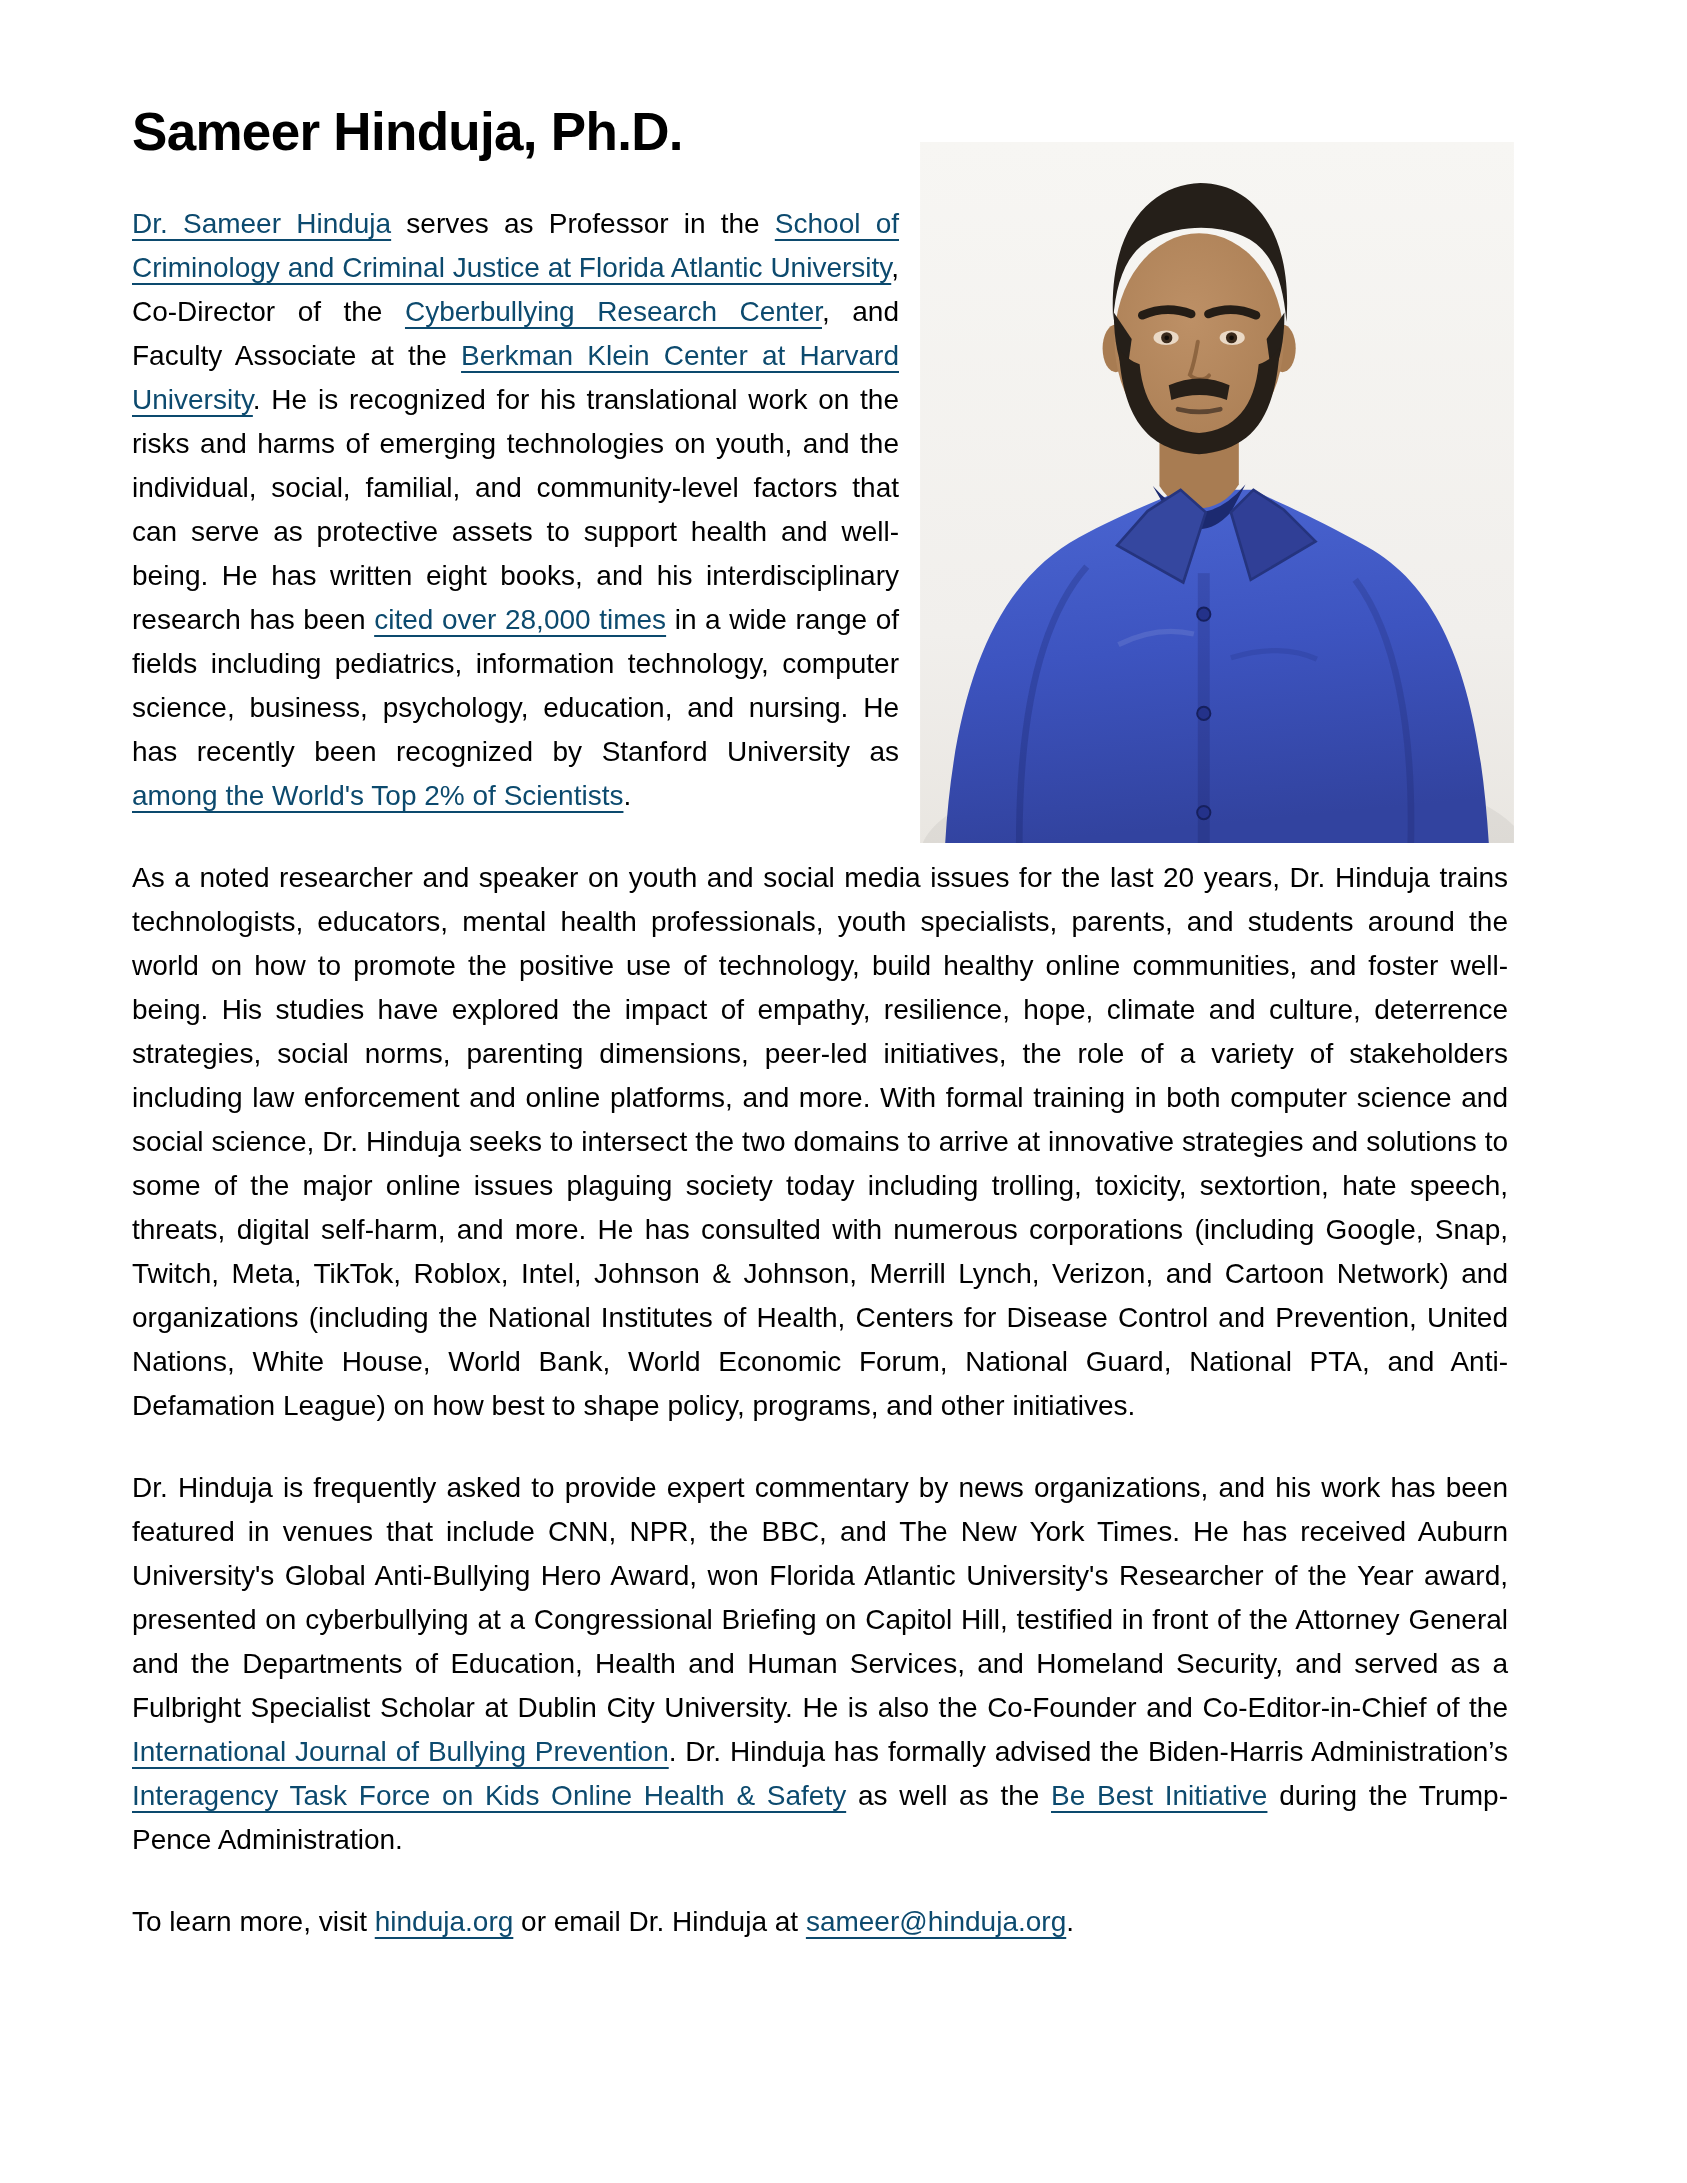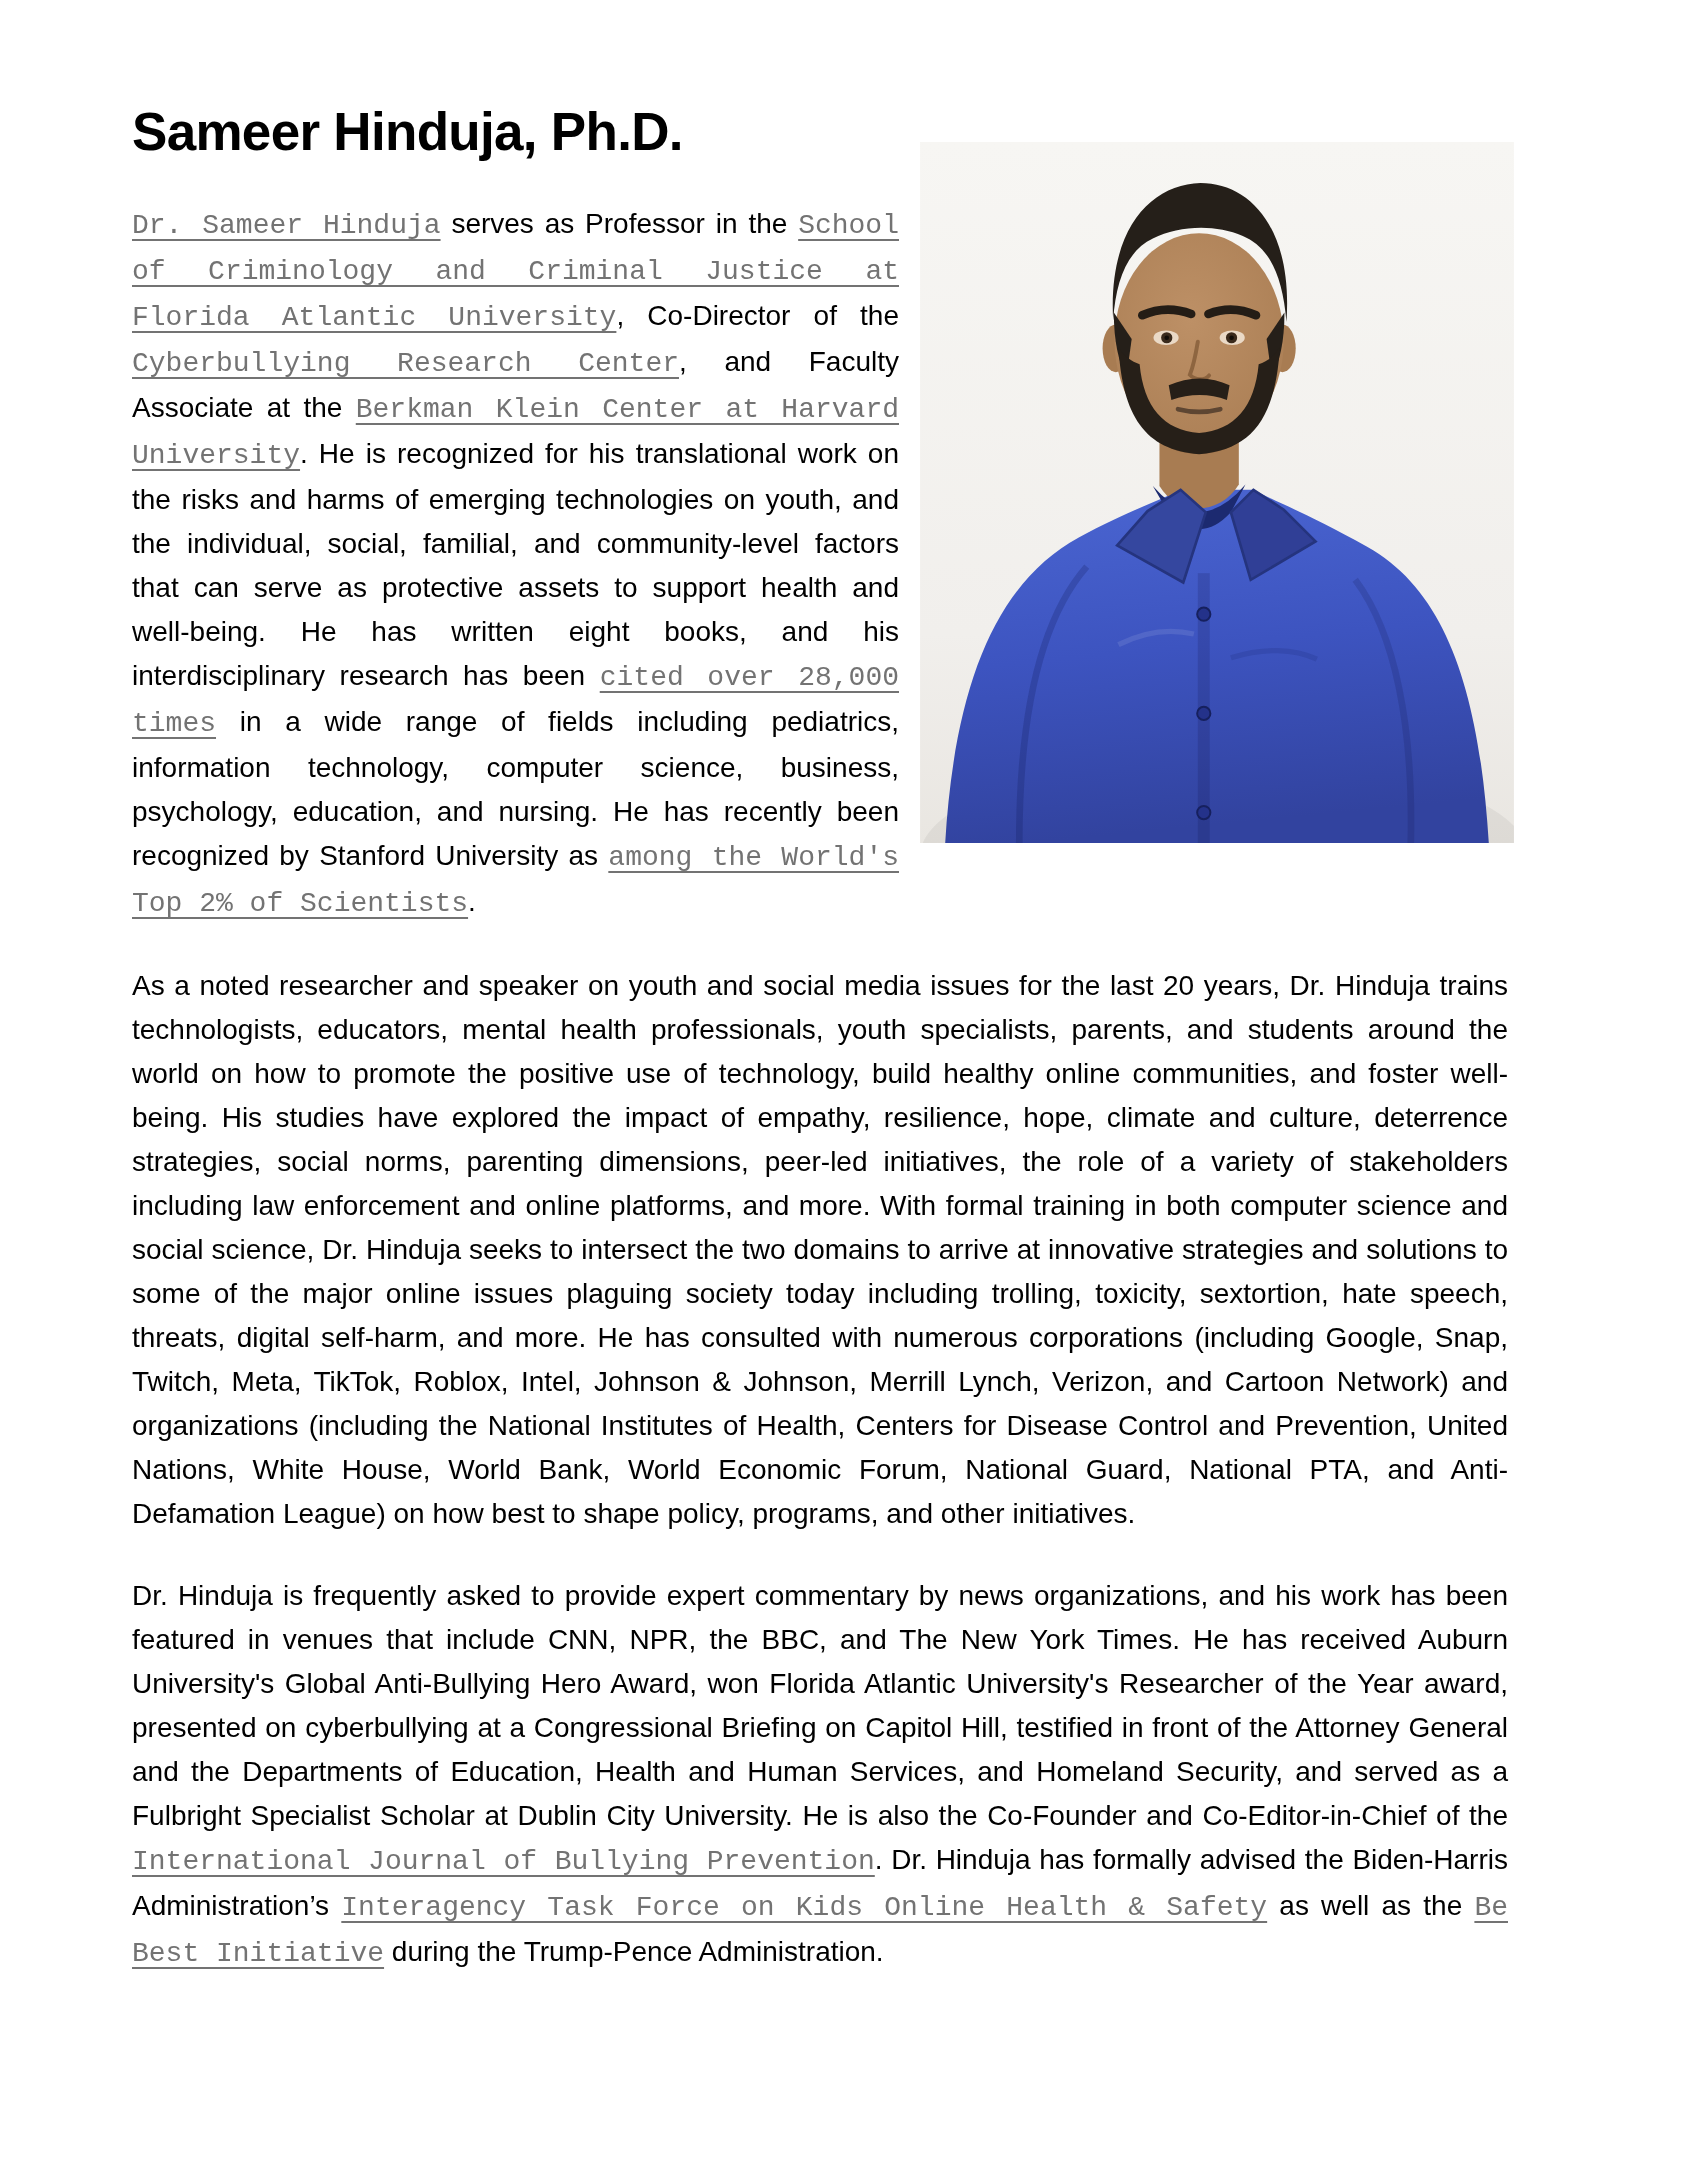--- a/index.html
+++ b/index.html
@@ -27,26 +27,25 @@
   }
   .para {
     font-size: 28px;
     line-height: 44px;
     text-align: justify;
     margin: 0 0 38px 0;
   }
   .para-intro { width: 767px; }
   .para-contact { margin-top: 14.6px; text-align: left; }
   .doc-link {
-    color: #737373;
+    color: #0c4a6e;
     text-decoration: underline;
     text-decoration-thickness: 2px;
     text-underline-offset: 6px;
     cursor: pointer;
-    font-family: Liberation Mono, monospace;
   }
   .photo-frame {
     position: absolute;
     left: 920px;
     top: 142px;
     width: 594px;
     height: 701px;
   }
   .photo-frame svg { display: block; width: 100%; height: 100%; }
 </style>
@@ -57,20 +56,21 @@
 
   <div class="content">
     <h1 class="doc-title">Sameer Hinduja, Ph.D.</h1>
 
     <p class="para para-intro"><a class="doc-link" href="#">Dr. Sameer Hinduja</a><span> serves as Professor in the </span><a class="doc-link" href="#">School of Criminology and Criminal Justice at Florida Atlantic University</a><span>, Co-Director of the </span><a class="doc-link" href="#">Cyberbullying Research Center</a><span>, and Faculty Associate at the </span><a class="doc-link" href="#">Berkman Klein Center at Harvard University</a><span>. He is recognized for his translational work on the risks and harms of emerging technologies on youth, and the individual, social, familial, and community-level factors that can serve as protective assets to support health and well-being. He has written eight books, and his interdisciplinary research has been </span><a class="doc-link" href="#">cited over 28,000 times</a><span> in a wide range of fields including pediatrics, information technology, computer science, business, psychology, education, and nursing. He has recently been recognized by Stanford University as </span><a class="doc-link" href="#">among the World's Top 2% of Scientists</a><span>.</span></p>
 
     <p class="para"><span>As a noted researcher and speaker on youth and social media issues for the last 20 years, Dr. Hinduja trains technologists, educators, mental health professionals, youth specialists, parents, and students around the world on how to promote the positive use of technology, build healthy online communities, and foster well-being. His studies have explored the impact of empathy, resilience, hope, climate and culture, deterrence strategies, social norms, parenting dimensions, peer-led initiatives, the role of a variety of stakeholders including law enforcement and online platforms, and more. With formal training in both computer science and social science, Dr. Hinduja seeks to intersect the two domains to arrive at innovative strategies and solutions to some of the major online issues plaguing society today including trolling, toxicity, sextortion, hate speech, threats, digital self-harm, and more. He has consulted with numerous corporations (including Google, Snap, Twitch, Meta, TikTok, Roblox, Intel, Johnson &amp; Johnson, Merrill Lynch, Verizon, and Cartoon Network) and organizations (including the National Institutes of Health, Centers for Disease Control and Prevention, United Nations, White House, World Bank, World Economic Forum, National Guard, National PTA, and Anti-Defamation League) on how best to shape policy, programs, and other initiatives.</span></p>
 
     <p class="para"><span>Dr. Hinduja is frequently asked to provide expert commentary by news organizations, and his work has been featured in venues that include CNN, NPR, the BBC, and The New York Times. He has received Auburn University's Global Anti-Bullying Hero Award, won Florida Atlantic University's Researcher of the Year award, presented on cyberbullying at a Congressional Briefing on Capitol Hill, testified in front of the Attorney General and the Departments of Education, Health and Human Services, and Homeland Security, and served as a Fulbright Specialist Scholar at Dublin City University. He is also the Co-Founder and Co-Editor-in-Chief of the </span><a class="doc-link" href="#">International Journal of Bullying Prevention</a><span>. Dr. Hinduja has formally advised the Biden-Harris Administration’s </span><a class="doc-link" href="#">Interagency Task Force on Kids Online Health &amp; Safety</a><span> as well as the </span><a class="doc-link" href="#">Be Best Initiative</a><span> during the Trump-Pence Administration.</span></p>
 
+    <p class="para para-contact"><span>To learn more, visit </span><a class="doc-link" href="#">hinduja.org</a><span> or email Dr. Hinduja at </span><a class="doc-link" href="#">sameer@hinduja.org</a><span>.</span></p>
   </div>
 
   <div class="photo-frame">
     <svg viewBox="0 0 898 1060" xmlns="http://www.w3.org/2000/svg">
       <defs>
         <linearGradient id="gBg" x1="0" y1="0" x2="0" y2="1">
           <stop offset="0" stop-color="#f7f6f3"></stop>
           <stop offset="0.7" stop-color="#f1efec"></stop>
           <stop offset="1" stop-color="#e9e6e1"></stop>
         </linearGradient>

